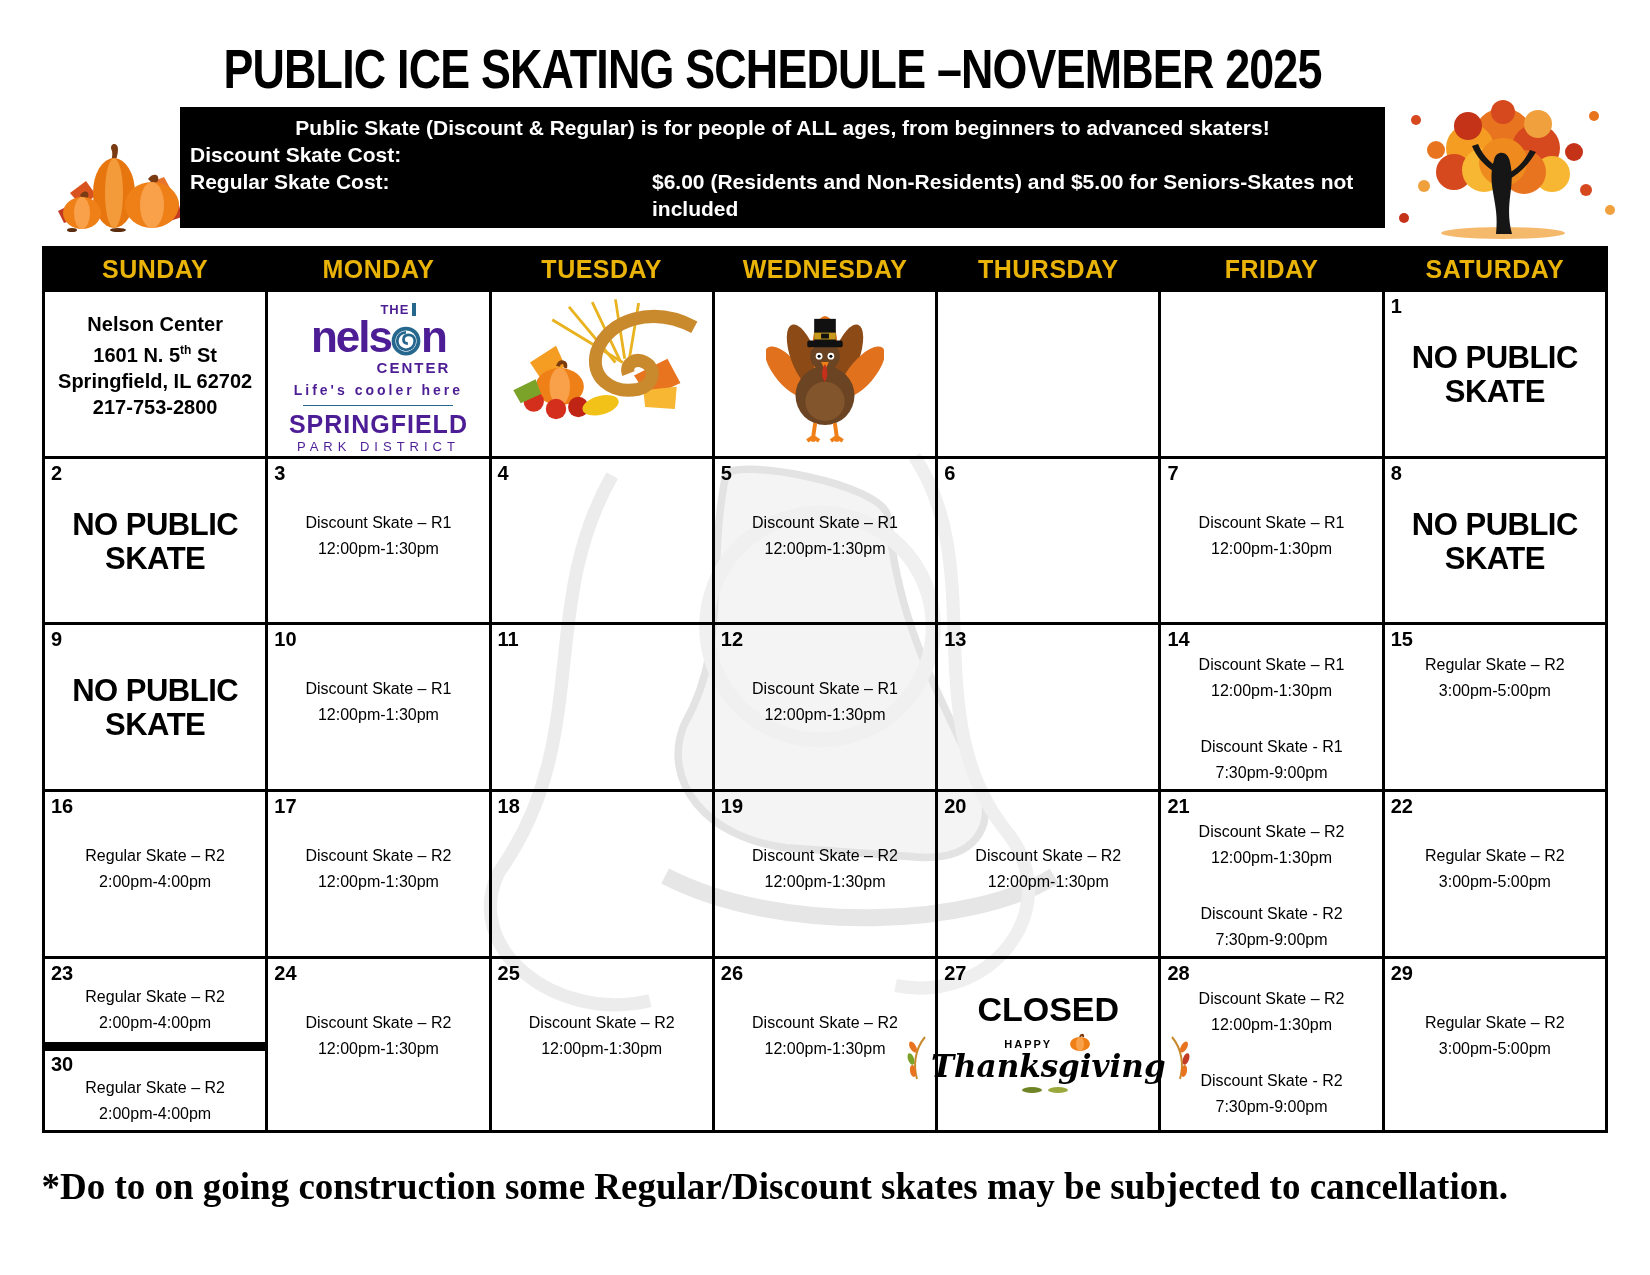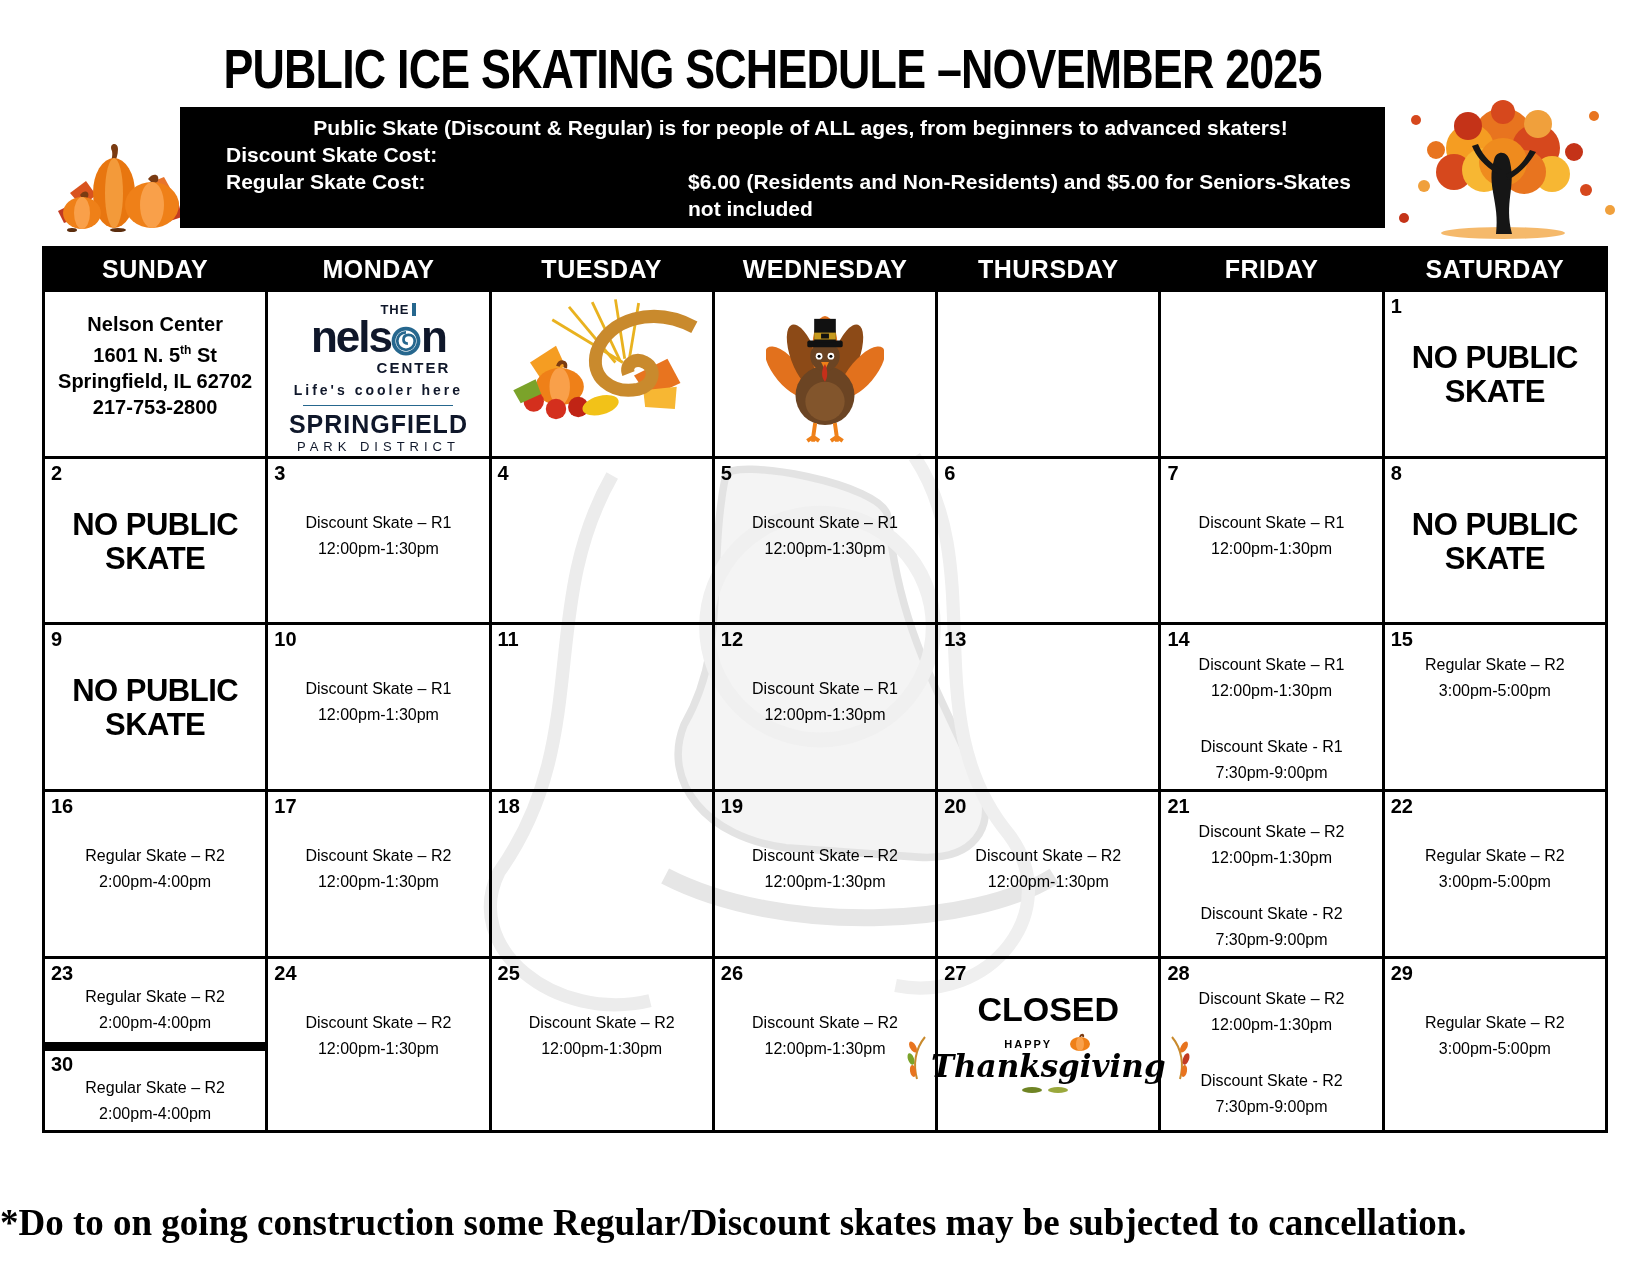--- a/index.html
+++ b/index.html
@@ -4,46 +4,46 @@
 <style>
   html,body{margin:0;padding:0;background:#fff;}
   .page{position:relative;width:1650px;height:1275px;background:#fff;overflow:hidden;
         font-family:"Liberation Sans",sans-serif;color:#000;}
   
   .title{position:absolute;left:0;top:36px;width:1545px;text-align:center;
          font-size:56px;font-weight:800;letter-spacing:-1px;white-space:nowrap;
          transform:scaleX(.8);transform-origin:50% 50%;}
   
   .infobox{position:absolute;left:180px;top:107px;width:1205px;height:121px;background:#000;
-           color:#fff;font-weight:bold;font-size:21px;padding-top:8px;box-sizing:border-box;padding-left:36px;}
+           color:#fff;font-weight:bold;font-size:21px;padding-top:8px;box-sizing:border-box;}
   .infobox .headline{text-align:center;line-height:26px;}
   .feerow{display:grid;grid-template-columns:462px auto;padding-left:10px;line-height:27px;}
   
   .pumpkins{position:absolute;left:52px;top:133px;}
   .tree{position:absolute;left:1388px;top:90px;}
   .watermark{position:absolute;left:440px;top:400px;z-index:0;}
   
   .calwrap{position:absolute;left:42px;top:246px;z-index:1;}
   table.cal{border-collapse:collapse;table-layout:fixed;width:1566px;background:transparent;}
-  table.cal th{background:#000;color:#ffffff;font-size:25px;font-weight:bold;height:38px;
+  table.cal th{background:#000;color:#eab308;font-size:25px;font-weight:bold;height:38px;
                border:3px solid #000;letter-spacing:.5px;}
   table.cal td{border:3px solid #000;vertical-align:top;padding:3px 6px;background:transparent;}
   .dn{font-size:20px;font-weight:bold;text-align:left;line-height:22px;}
   .big{font-size:31px;font-weight:800;text-align:center;margin-top:24px;line-height:34px;letter-spacing:-.5px;}
   .big:empty{display:none;}
   .evt{text-align:center;font-weight:normal;font-size:16px;line-height:26px;margin-top:26px;}
   .evt.top{margin-top:2px;}
   .evt + .evt{margin-top:30px;}
   .l:empty{display:none;}
   .evt:not(:has(.l:not(:empty))){display:none;}
   
   .venue{margin-top:16px;text-align:center;font-size:20px;font-weight:bold;line-height:26px;}
   .venue sup{font-size:12px;}
   
-  .logo{margin-top:6px;text-align:center;color:#0f172a;line-height:1;}
+  .logo{margin-top:6px;text-align:center;color:#4c1d95;line-height:1;}
   .logo .the{display:inline-block;font-size:13px;font-weight:bold;letter-spacing:1px;
              border-right:4px solid #26678e;padding-right:3px;margin-left:40px;}
   .logo .nels{font-size:44px;font-weight:800;letter-spacing:-2px;margin-top:-2px;}
   .logo .nels svg{vertical-align:-4px;}
   .logo .center{font-size:15px;letter-spacing:2px;font-weight:bold;margin:1px 0 0 70px;}
   .logo .tag{font-size:14px;font-weight:bold;letter-spacing:3px;margin-top:8px;}
   .logo .rule{width:150px;height:1px;background:#26678e;margin:8px auto 6px auto;}
   .logo .spr{font-size:25px;font-weight:800;letter-spacing:1px;}
   .logo .pd{font-size:13px;letter-spacing:5px;margin-top:3px;}
   
@@ -51,22 +51,22 @@
   .divider{height:9px;background:#000;margin:6px -6px 2px -6px;}
   
   .closed{font-size:34px;font-weight:800;text-align:center;margin-top:6px;letter-spacing:0;}
   .tg{display:flex;justify-content:center;align-items:flex-start;margin-top:4px;}
   .tgmid{text-align:center;}
   .tgtop{display:flex;align-items:center;justify-content:center;gap:16px;}
   .happy{font-size:11px;font-weight:bold;letter-spacing:2px;}
   .script{font-family:"DejaVu Serif",serif;font-style:italic;font-weight:bold;font-size:31px;
           line-height:30px;margin-top:-4px;}
   
-  .footer{position:absolute;left:0;top:1165px;width:1508px;text-align:left;
-          font-family:"Liberation Serif",serif;font-weight:bold;font-size:37px;margin-top:36px;}
+  .footer{position:absolute;left:0;top:1165px;width:1508px;text-align:right;
+          font-family:"Liberation Serif",serif;font-weight:bold;font-size:37px;}
 </style>
 </head>
 <body>
 
 <div class="page">
 
   <div class="watermark">
     <svg width="760" height="680" viewBox="0 0 400 360">
       <path d="M150,40 C140,90 152,130 128,172 C116,202 140,232 182,237 L252,242 C282,244 292,226 286,206 C262,152 242,122 236,62 C234,44 152,30 150,40 Z" fill="#f4f4f4" stroke="#e3e3e3" stroke-width="4"></path>
       <path d="M118,252 C180,284 282,279 324,252" fill="none" stroke="#e6e6e6" stroke-width="9"></path>

